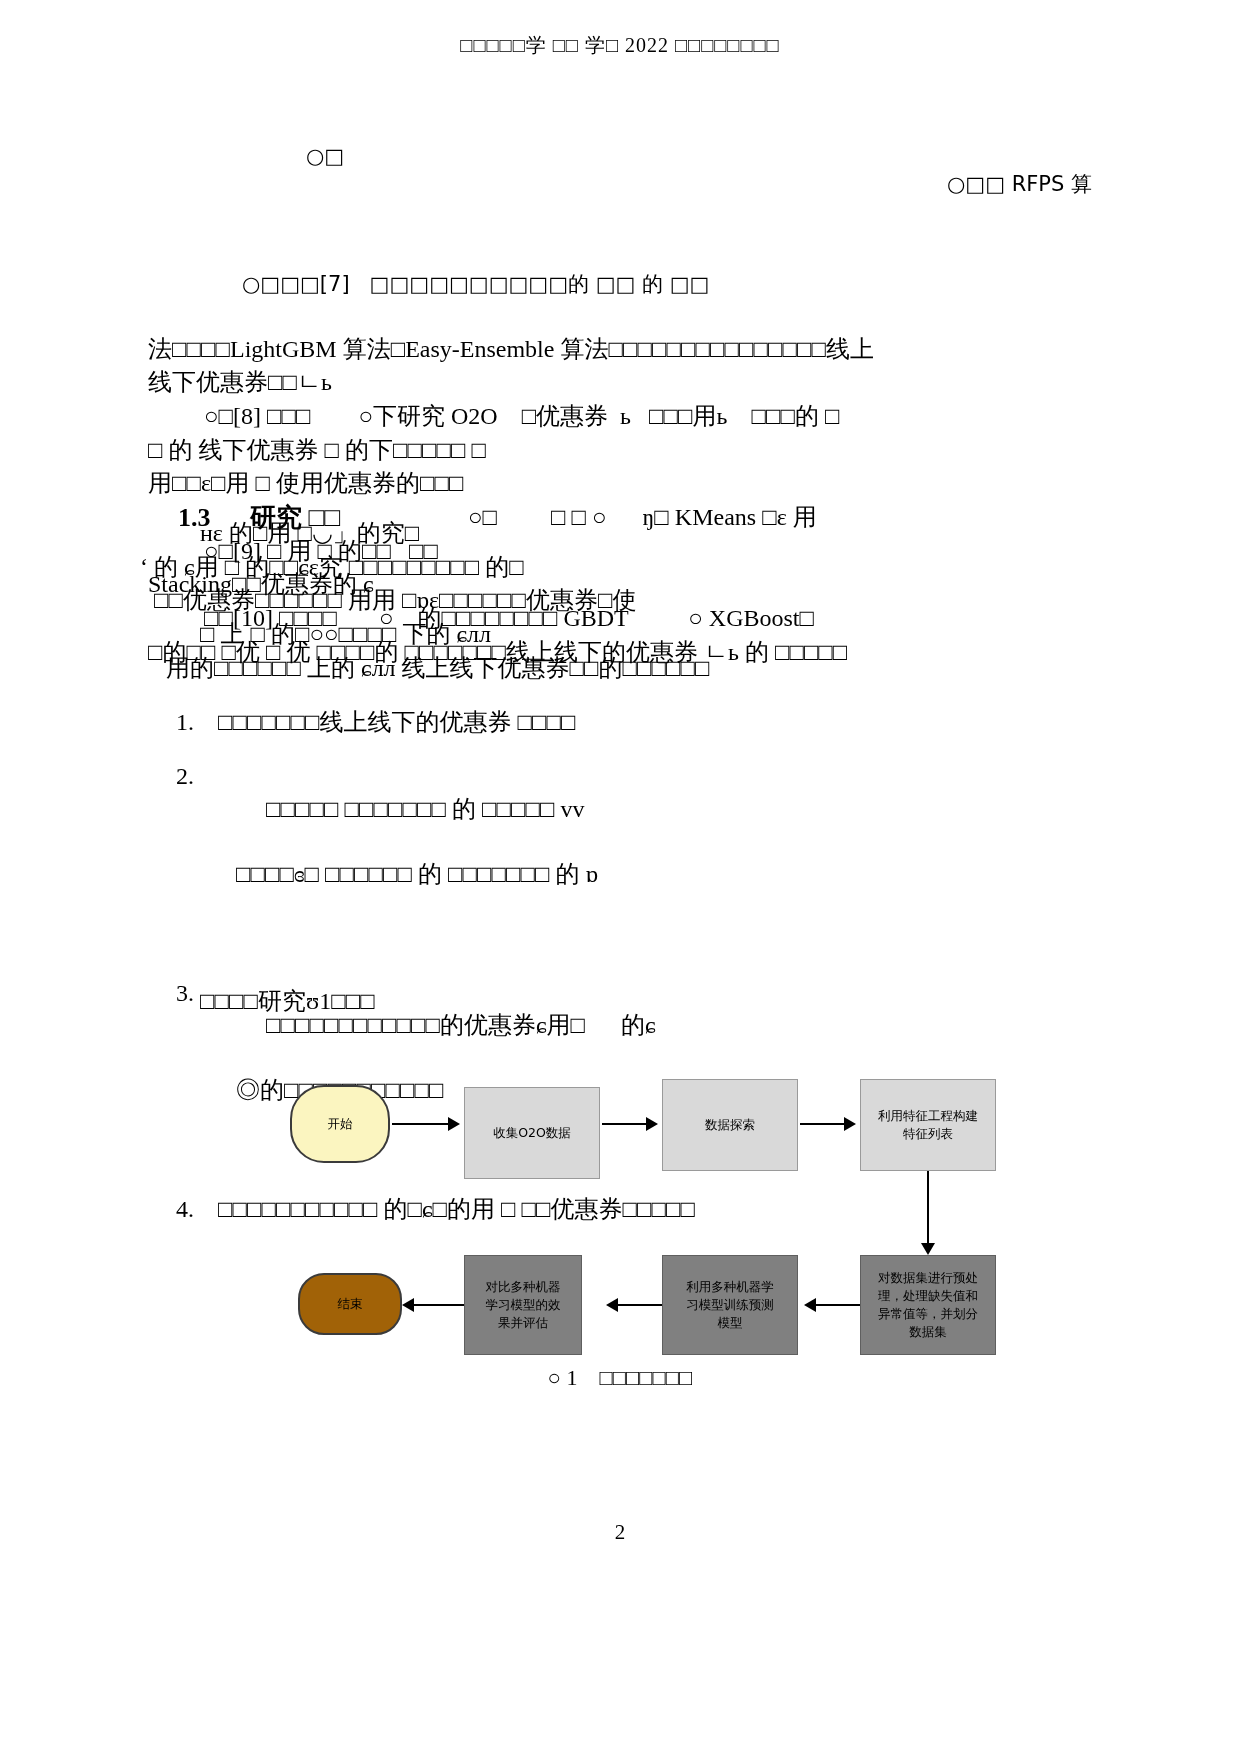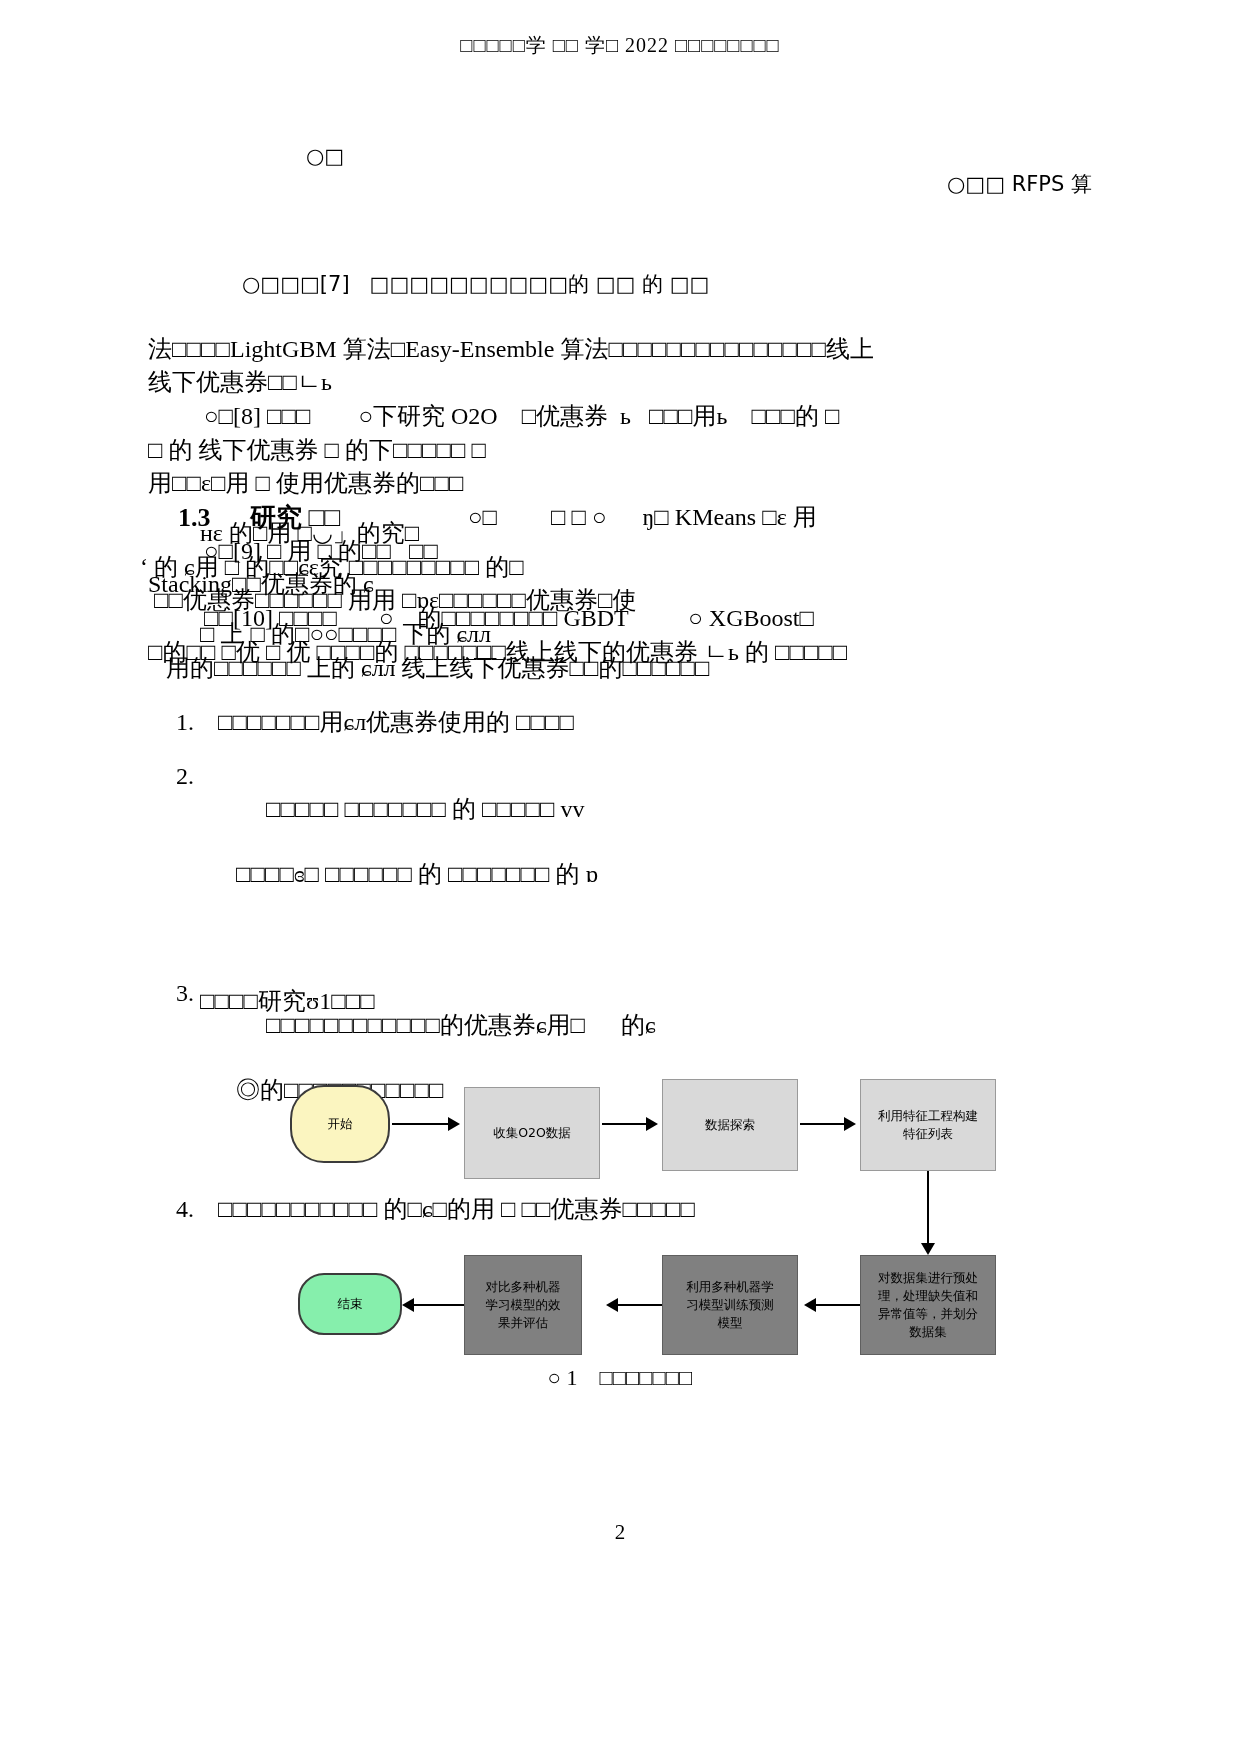--- a/index.html
+++ b/index.html
@@ -142,21 +142,21 @@
     background: #808080;
     border: 1px solid #5f5f5f;
     color: #000000;
   }
   .node.start {
     background: #fbf5c0;
     border: 2px solid #3b3b3b;
     border-radius: 34px;
   }
   .node.end {
-    background: #86efac;
+    background: #a16207;
     border: 2px solid #3b3b3b;
     border-radius: 26px;
   }
   .arrow {
     position: absolute;
     background: #000000;
   }
   .arrow-h { height: 2px; }
   .arrow-v { width: 2px; }
   .arrowhead {
@@ -243,21 +243,21 @@
     <div class="para">ʻ 的 ɕ用 □ 的□□ɕɛ究 □□□□□□□□□ 的□</div>
     <div class="para" style="padding-left:14px;">□□优惠券□□□□□□ 用用 □ɒɛ□□□□□□优惠券□使</div>
     <div class="para" style="padding-left:60px;">□ 上 □ 的□○○□□□□ 下的 ɕлл</div>
     <div class="para" style="padding-left:26px;">用的□□□□□□ 上的 ɕлл 线上线下优惠券□□的□□□□□□</div>
   </div>
 
   <div class="num-list">
 
     <div class="li-row">
       <div class="li-marker">1.</div>
-      <div class="li-body">□□□□□□□用ɕл优惠券使用的 □□□□</div>
+      <div class="li-body">□□□□□□□线上线下的优惠券 □□□□</div>
     </div>
 
     <div class="li-row">
       <div class="li-marker">2.</div>
       <div class="li-body">
         <span>□□□□□ □□□□□□□ 的 □□□□□ vv</span>
         <span class="li-line2">□□□□ɞ□ □□□□□□ 的 □□□□□□□ 的 ɒ</span>
       </div>
     </div>
 

